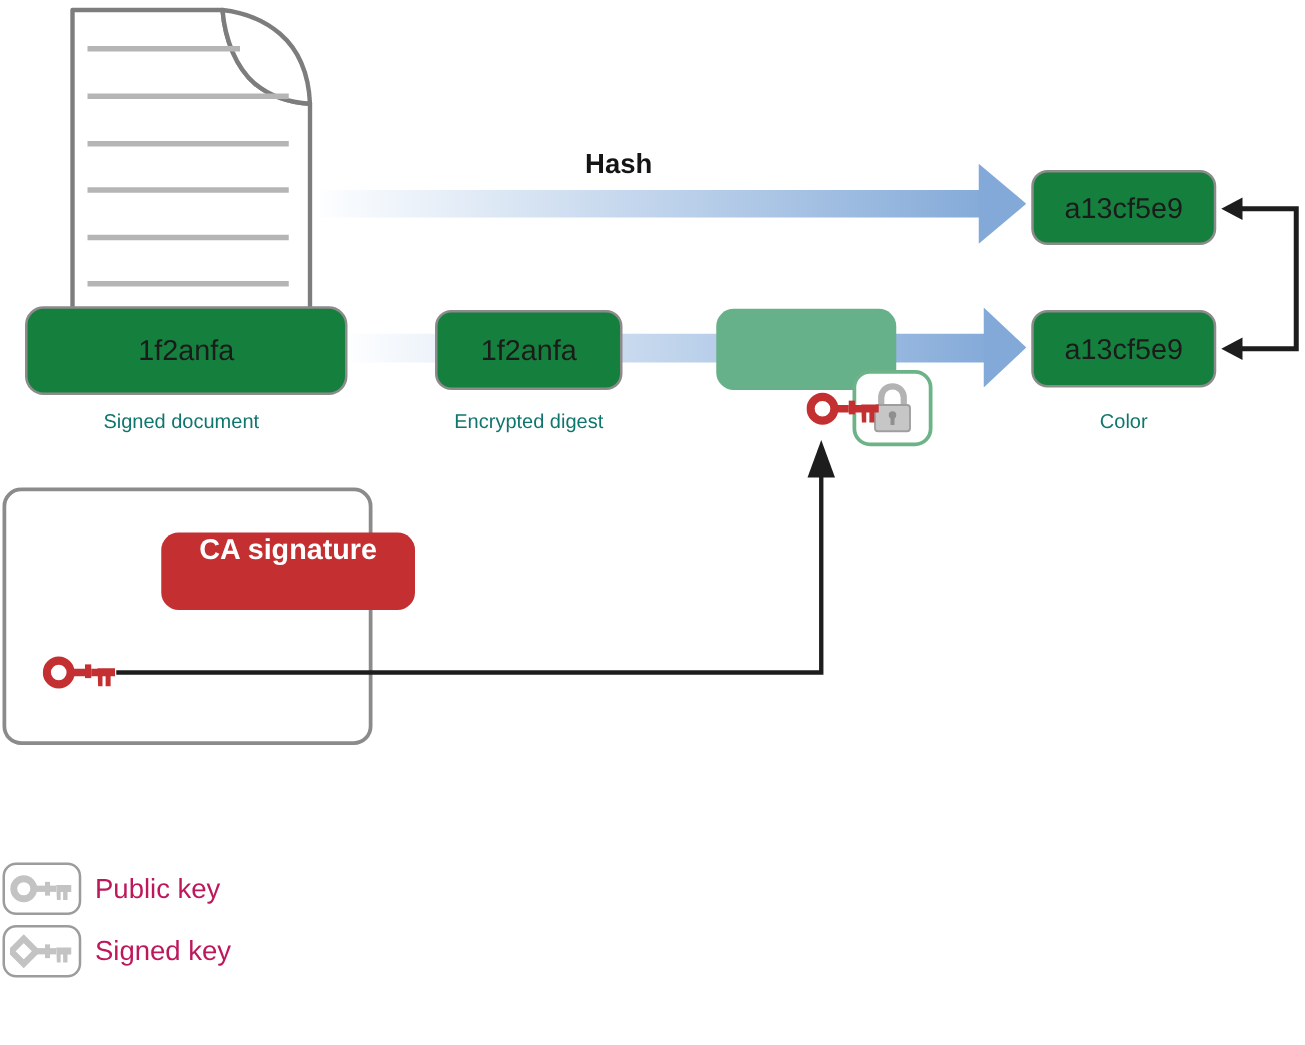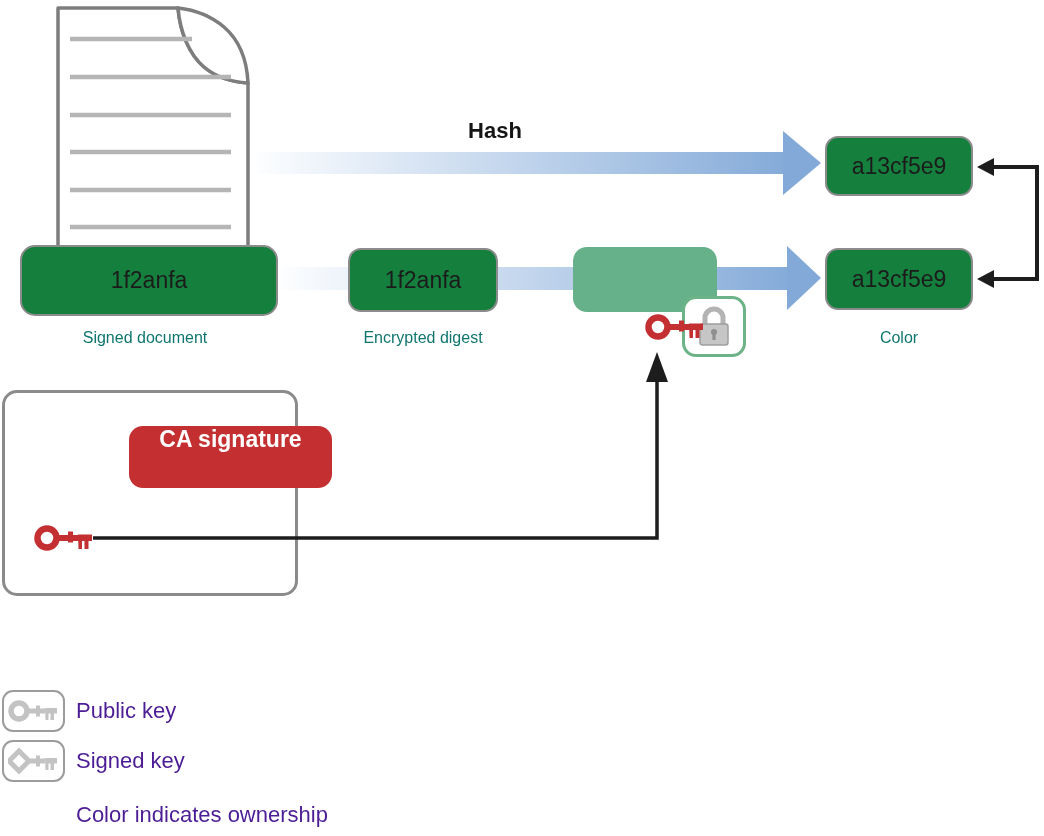--- a/index.html
+++ b/index.html
@@ -68,21 +68,21 @@
     position:absolute;
     width:63px; height:42px;
     background:#ffffff;
     border:2.5px solid #9c9c9c;
     border-radius:11px;
     display:flex; align-items:center; justify-content:center;
   }
   .legend-lbl {
     position:absolute;
     left:76px;
-    font-size:22px; color:#4c1d95;
+    font-size:22px; color:#be185d;
     white-space:nowrap;
   }
 </style>
 </head>
 <body>
 
 <div class="canvas">
 
   <svg class="abs" style="left:52px; top:2px;" width="202" height="256" viewBox="0 0 202 256">
     <path d="M6 250 L6 6 L126 6 C128 30 137 52 152 65 C164 75 179 80 196 81 L196 250 Z" fill="#ffffff" stroke="#7d7d7d" stroke-width="3.5" stroke-linejoin="round"></path>
@@ -198,15 +198,14 @@
     <svg width="52" height="28" viewBox="0 0 52 28">
       <polygon points="11,4 21,14 11,24 1,14" fill="#ffffff" stroke="#c3c3c3" stroke-width="5"></polygon>
       <rect x="19" y="11.5" width="9" height="5" fill="#c3c3c3"></rect>
       <rect x="28" y="8.5" width="4" height="11" fill="#c3c3c3"></rect>
       <rect x="32" y="11.5" width="5" height="5" fill="#c3c3c3"></rect>
       <path d="M37 11 H49 V16.5 H46 V23 H42.5 V16.5 H40.5 V23 H37.5 Z" fill="#c3c3c3"></path>
     </svg>
   </div>
   <div class="legend-lbl" style="top:748px;">Signed key</div>
 
-  <div class="legend-lbl" style="top:802px;">Color indicates ownership</div>
 
 </div>
 
 </body></html>

